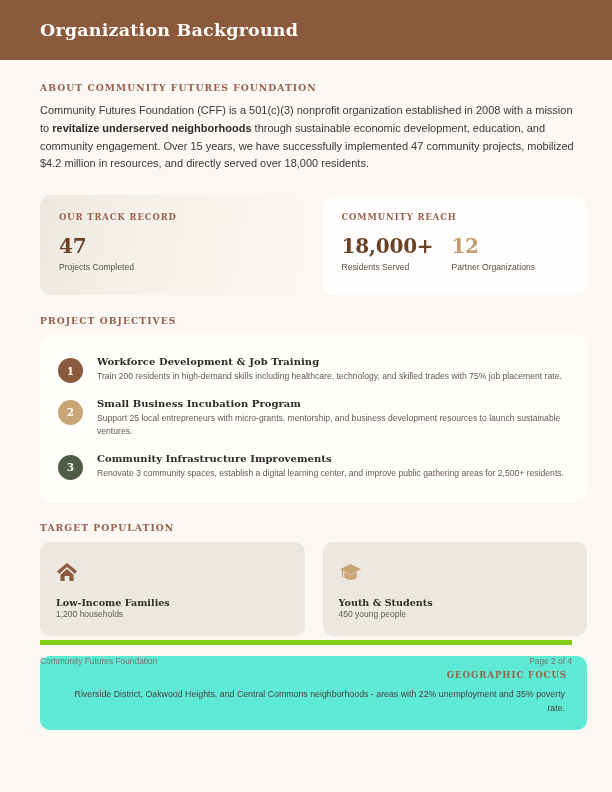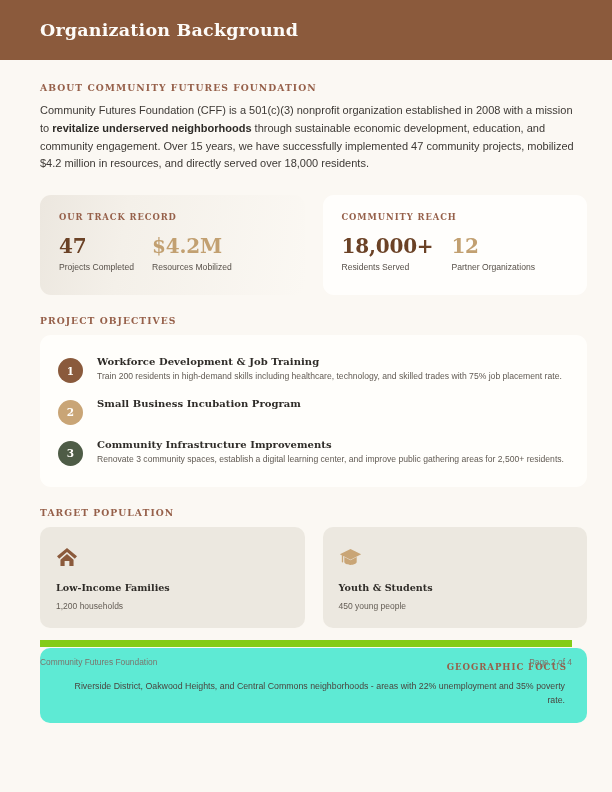--- a/index.html
+++ b/index.html
@@ -153,21 +153,21 @@
   .pop-title{
     font-family:"DejaVu Serif", serif;
     font-weight:700;
     font-size:9.6px;
     color:#2f2c28;
     margin-top:13px;
   }
   .pop-sub{
     font-size:8.5px;
     color:#635c54;
-    margin-top:8px;
+    margin-top:1px;
   }
 
   
   .geo{
     background:#5eead4;
     border-radius:10px;
     padding:14px 20px 15px 20px;
     margin-top:20px;
     text-align:right;
   }
@@ -185,21 +185,21 @@
     color:#4a443e;
     margin-top:7px;
     max-width:505px;
   }
 
   
   .footer{
     position:absolute;
     left:40px; right:40px; bottom:0;
     height:37px;
-    border-top:7px solid #84cc16;
+    border-top:5px solid #84cc16;
     display:flex;
     align-items:center;
     justify-content:space-between;
     font-size:8.4px;
     color:#7b746c;
   }
 </style>
 </head>
 <body>
 
@@ -215,24 +215,20 @@
     <p class="intro"><span>Community Futures Foundation (CFF) is a 501(c)(3) nonprofit organization established in 2008 with a mission to </span><b>revitalize underserved neighborhoods</b><span> through sustainable economic development, education, and community engagement. Over 15 years, we have successfully implemented 47 community projects, mobilized $4.2 million in resources, and directly served over 18,000 residents.</span></p>
 
     <div class="stats-row">
       <div class="stat-card a">
         <div class="stat-card-title">Our Track Record</div>
         <div class="stat-items">
           <div class="stat-item">
             <div class="stat-value dark">47</div>
             <div class="stat-label">Projects Completed</div>
           </div>
-          <div class="stat-item">
-            <div class="stat-value light">$4.2M</div>
-            <div class="stat-label">Resources Mobilized</div>
-          </div>
         </div>
       </div>
       <div class="stat-card b">
         <div class="stat-card-title">Community Reach</div>
         <div class="stat-items">
           <div class="stat-item">
             <div class="stat-value dark">18,000+</div>
             <div class="stat-label">Residents Served</div>
           </div>
           <div class="stat-item">
@@ -252,20 +248,21 @@
           <div class="obj-body">
             <div class="obj-title">Workforce Development &amp; Job Training</div>
             <div class="obj-desc">Train 200 residents in high-demand skills including healthcare, technology, and skilled trades with 75% job placement rate.</div>
           </div>
         </div>
 
         <div class="obj">
           <div class="obj-num" id="objnum1" style="background: rgb(201, 165, 118);">2</div>
           <div class="obj-body">
             <div class="obj-title">Small Business Incubation Program</div>
+            <div class="obj-desc">Support 25 local entrepreneurs with micro-grants, mentorship, and business development resources to launch sustainable ventures.</div>
           </div>
         </div>
 
         <div class="obj">
           <div class="obj-num" id="objnum2" style="background: rgb(78, 92, 70);">3</div>
           <div class="obj-body">
             <div class="obj-title">Community Infrastructure Improvements</div>
             <div class="obj-desc">Renovate 3 community spaces, establish a digital learning center, and improve public gathering areas for 2,500+ residents.</div>
           </div>
         </div>

